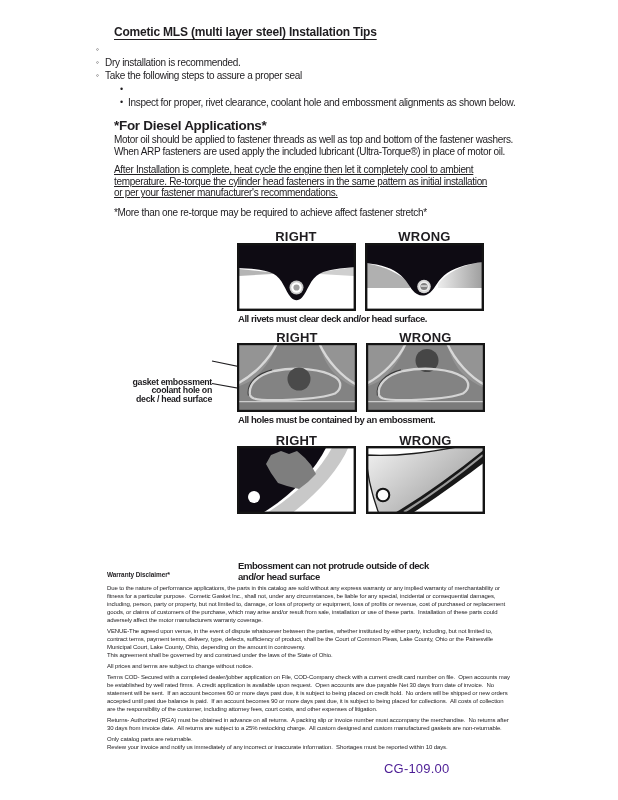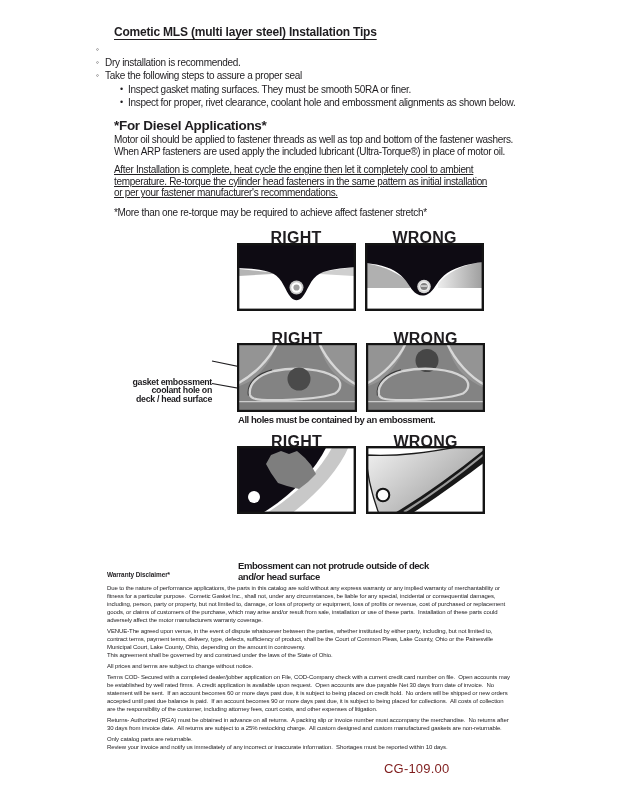--- a/index.html
+++ b/index.html
@@ -20,21 +20,21 @@
   .tip .mk { width:9px; flex:0 0 9px; font-size:8.5px; }
   .tip.sub { margin-left:24px; }
   .tip.sub .mk { width:8px; flex:0 0 8px; font-size:9px; }
 
   .h2 { left:114px; top:118px; font-size:13.5px; font-weight:bold; letter-spacing:-0.3px; }
   .para { font-size:10px; letter-spacing:-0.33px; line-height:11.7px; white-space:pre-line; }
   #p1 { left:114px; top:134px; }
   #p2 { left:114px; top:164px;text-decoration:underline; }
   #pnote { left:114px; top:206.5px; }
 
-  .dlabel { font-size:16px; font-weight:bold; letter-spacing:0.2px; text-align:center; }
+  .dlabel { font-size:13px; font-weight:bold; letter-spacing:0.2px; text-align:center; }
   #r1-right-label { left:237px; top:229px; width:118px; }
   #r1-wrong-label { left:365px; top:229px; width:119px; }
   #r2-right-label { left:237px; top:330px; width:120px; }
   #r2-wrong-label { left:366px; top:330px; width:119px; }
   #r3-right-label { left:237px; top:433px; width:119px; }
   #r3-wrong-label { left:366px; top:433px; width:119px; }
 
   .fig { position:absolute; display:block; }
   #f1r { left:237px; top:243px; }  #f1w { left:365px; top:243px; }
   #f2r { left:237px; top:343px; }  #f2w { left:366px; top:343px; }
@@ -48,21 +48,21 @@
   .ann { font-size:8.8px; font-weight:bold; letter-spacing:-0.3px; line-height:9.6px;
          text-align:right; white-space:pre-line; }
   #ann-coolant { left:100px; top:345.5px; width:112px;margin-top:40px; }
   #ann-emboss  { left:100px; top:377.5px; width:112px; }
   #leader { left:211px; top:354px; }
 
   .disclaimer { left:107px; top:571px; }
   .disclaimer .dh { font-size:6.4px; font-weight:bold; letter-spacing:-0.05px; margin:0 0 6px 0; }
   .disclaimer p { font-size:6px; line-height:8.1px; letter-spacing:-0.1px; margin:0 0 2.6px 0; white-space:pre; }
 
-  .footer { left:384px; top:761px; font-size:13px; letter-spacing:0.2px; color:#7f1d1d; }
+  .footer { left:384px; top:761px; font-size:13px; letter-spacing:0.2px; color:#4c1d95; }
 </style>
 </head>
 <body>
 
 <div class="page">
 
   <div class="abs title">Cometic MLS (multi layer steel) Installation Tips</div>
 
   <div class="abs tips">
     <div class="tip">
@@ -71,21 +71,20 @@
     <div class="tip">
       <span class="mk">◦</span>
       <span>Dry installation is recommended.</span>
     </div>
     <div class="tip">
       <span class="mk">◦</span>
       <span>Take the following steps to assure a proper seal</span>
     </div>
     <div class="tip sub">
       <span class="mk">•</span>
-      <span>Inspect gasket mating surfaces.  They must be smooth 50RA or finer.</span>
     </div>
     <div class="tip sub">
       <span class="mk">•</span>
       <span>Inspect for proper, rivet clearance, coolant hole and embossment alignments as shown below.</span>
     </div>
   </div>
 
   <div class="abs h2">*For Diesel Applications*</div>
   <div class="abs para" id="p1">Motor oil should be applied to fastener threads as well as top and bottom of the fastener washers.
 When ARP fasteners are used apply the included lubricant (Ultra-Torque®) in place of motor oil.</div>
@@ -120,20 +119,21 @@
     <path d="M117,19 C97,21.5 82,29.5 73,41 L73,45 L117,45 Z" fill="url(#gw)"></path>
     <rect x="2" y="45" width="115" height="21" fill="#ffffff"></rect>
     <path d="M0,0 H119 V19 C100,21 87,25.5 79,32.5 C71,39.5 69.5,47.5 63,51 C59.5,53 55.5,53 52,51 C45.5,47.5 44,39.5 36,32.5 C28,25.5 17,21.5 0,20 Z" fill="#0e0b13"></path>
     <circle cx="59" cy="43.5" r="6.8" fill="#d4d4d4"></circle>
     <circle cx="59" cy="43.5" r="5.1" fill="#efefef"></circle>
     <circle cx="59" cy="43.5" r="3.6" fill="#828282"></circle>
     <rect x="55.8" y="42.3" width="6.4" height="1.5" fill="#dcdcdc"></rect>
     <rect x="1.2" y="1.2" width="116.6" height="65.6" fill="none" stroke="#141414" stroke-width="2.4"></rect>
   </svg>
 
+  <div class="abs caption" id="cap1">All rivets must clear deck and/or head surface.</div>
 
   <div class="abs dlabel" id="r2-right-label">RIGHT</div>
   <div class="abs dlabel" id="r2-wrong-label">WRONG</div>
 
   <div class="abs ann" id="ann-coolant">coolant hole on
 deck / head surface</div>
   <div class="abs ann" id="ann-emboss">gasket embossment</div>
   <svg class="fig" id="leader" width="90" height="42" viewBox="0 0 90 42">
     <line x1="1" y1="7" x2="85.5" y2="24.5" stroke="#1f1d20" stroke-width="1.1"></line>
     <line x1="1" y1="29.5" x2="51" y2="38.5" stroke="#1f1d20" stroke-width="1.1"></line>

